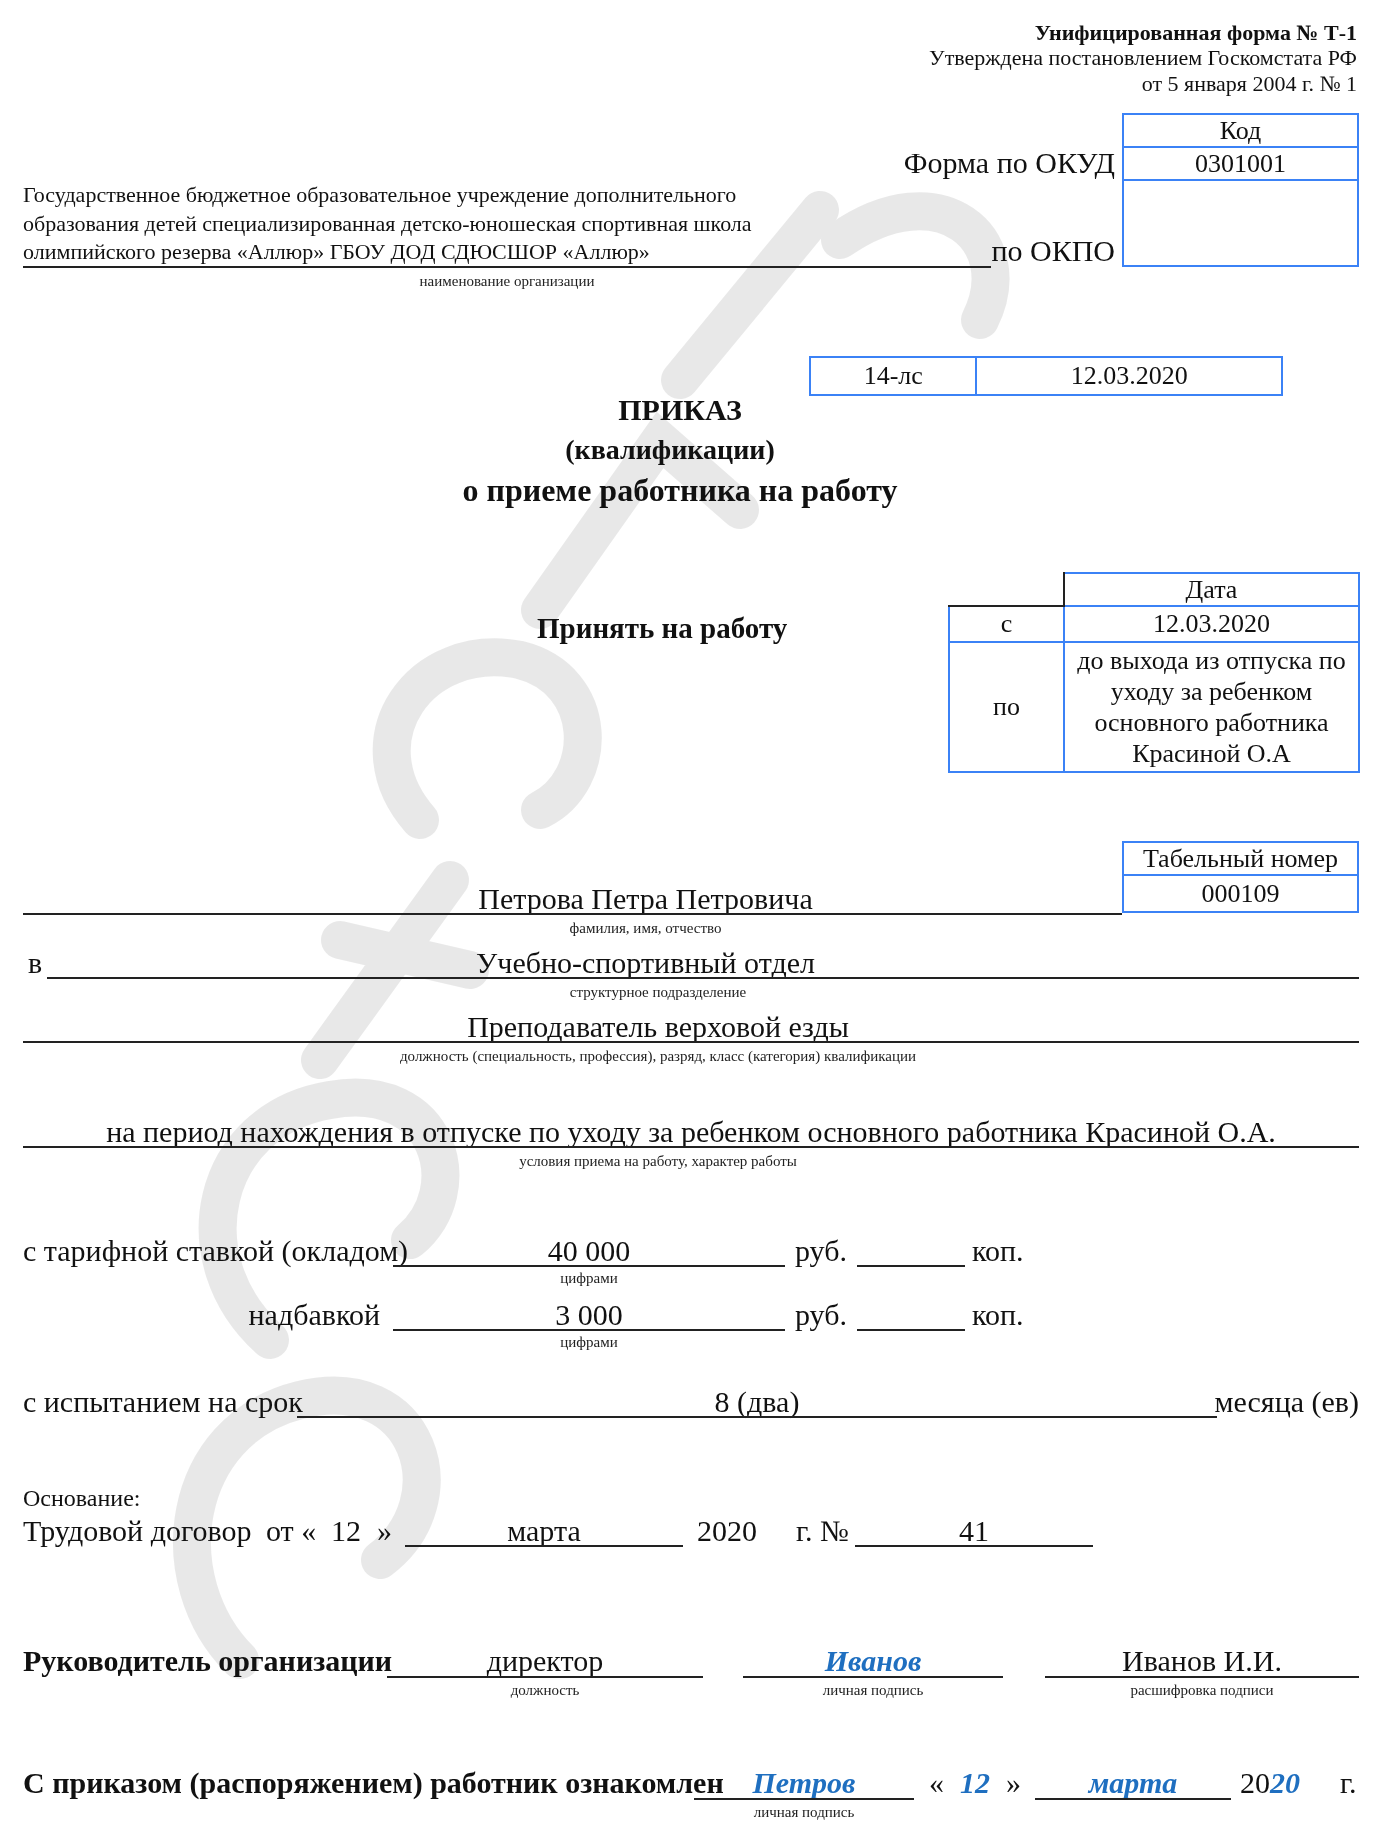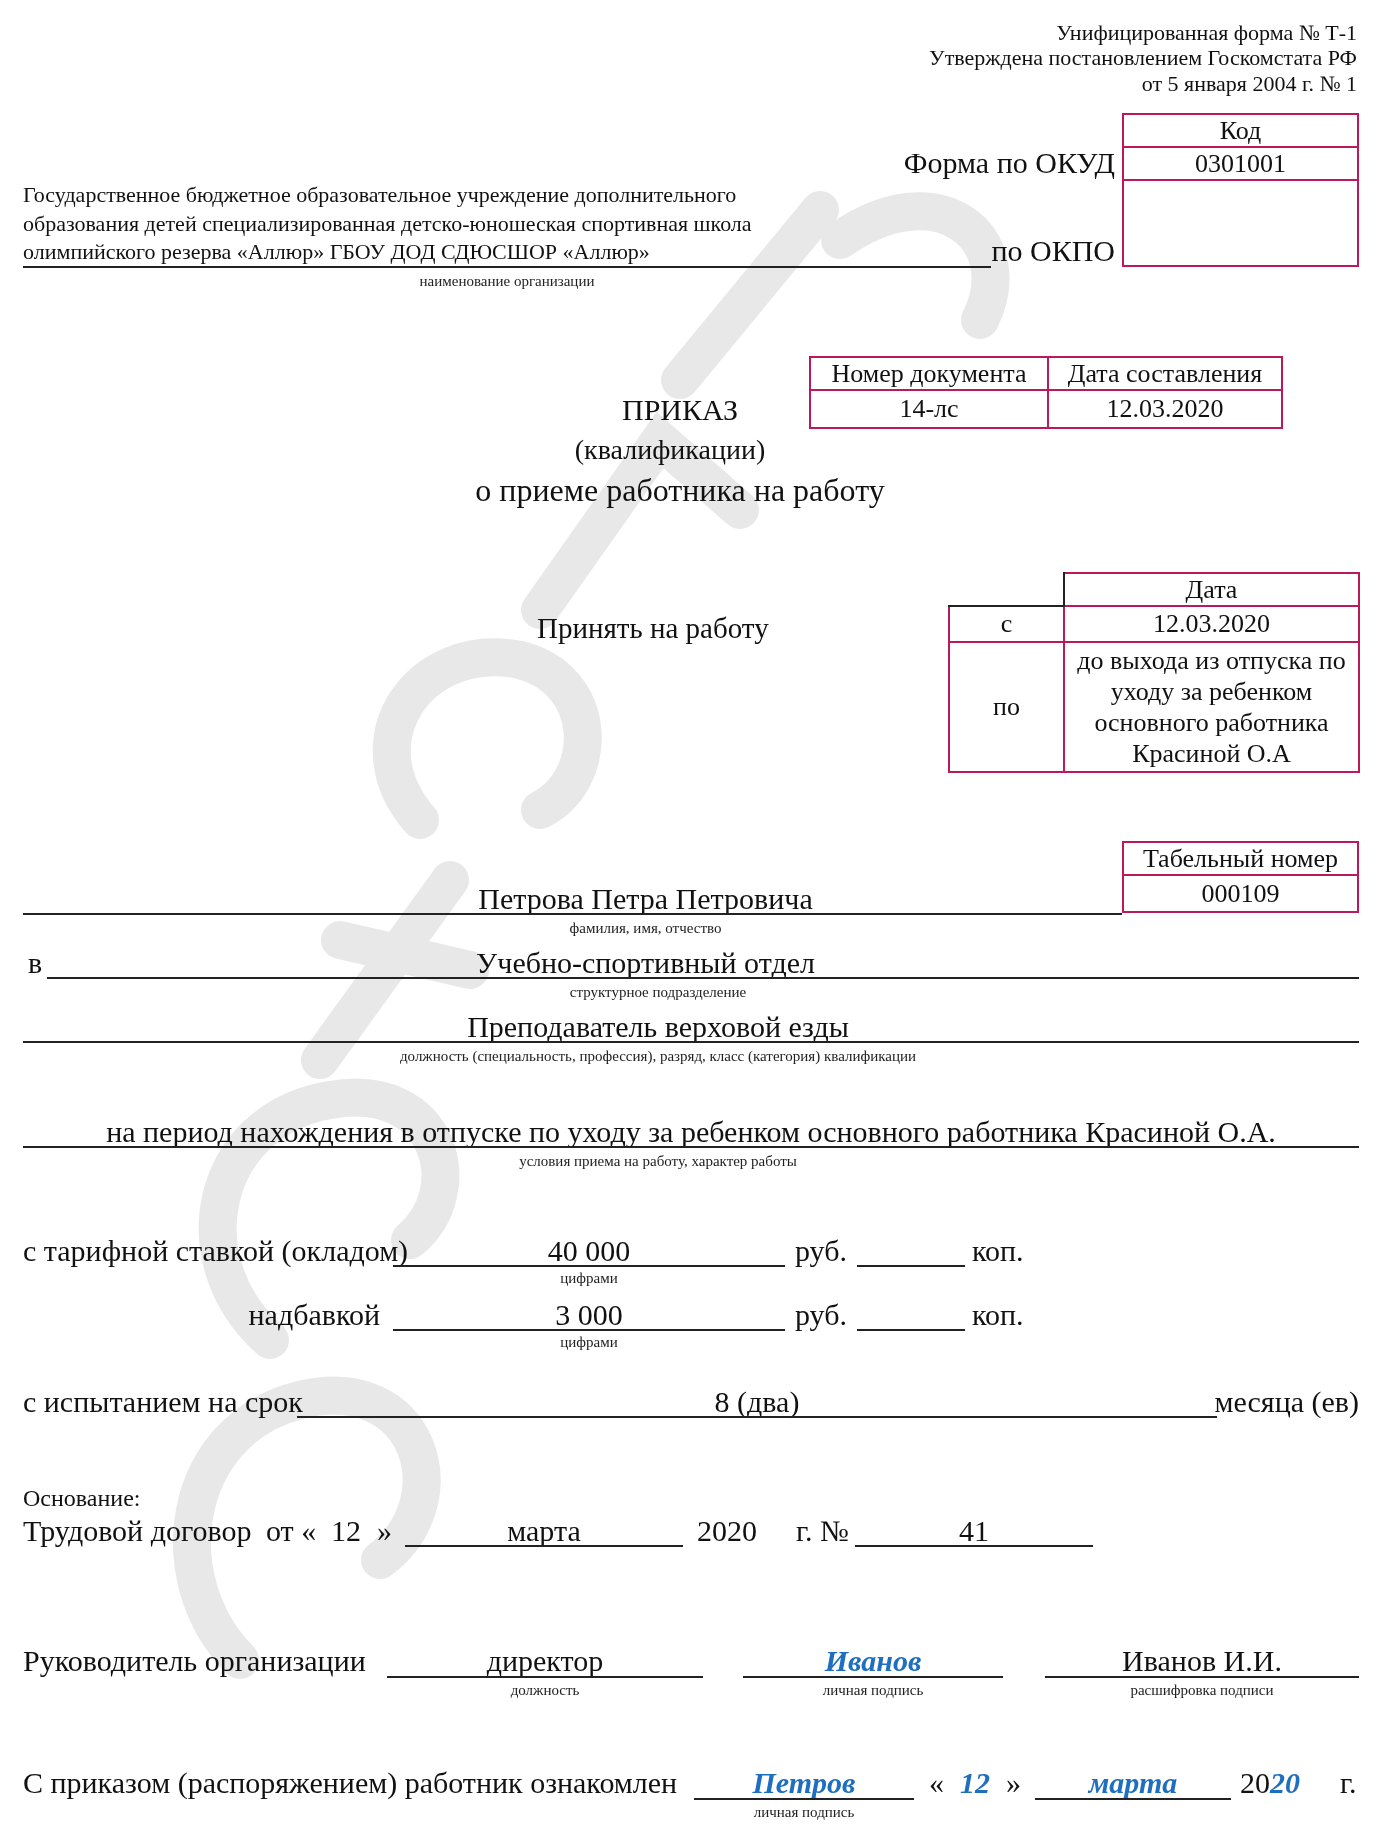--- a/index.html
+++ b/index.html
@@ -4,24 +4,24 @@
 <style>
   html,body{margin:0;padding:0;background:#fff;}
   body{width:1380px;height:1828px;position:relative;overflow:hidden;font-family:"Liberation Serif","DejaVu Serif",serif;color:#111;}
   .abs{position:absolute;}
   .r{text-align:right;}
   .c{text-align:center;}
   .t24{font-size:24px;line-height:28px;}
   .t26{font-size:30px;line-height:30px;}
   .t22{font-size:22px;line-height:26px;}
   .small{font-size:15px;line-height:18px;color:#222;}
-  .b{font-weight:normal;}
+  .b{font-weight:bold;}
   .line{position:absolute;height:0;border-top:2px solid #222;}
   table.grid{position:absolute;border-collapse:collapse;}
-  table.grid td{border:2px solid #be185d;text-align:center;font-size:26px;line-height:30px;padding:0 4px;vertical-align:middle;}
+  table.grid td{border:2px solid #3b82f6;text-align:center;font-size:26px;line-height:30px;padding:0 4px;vertical-align:middle;}
   .blue{color:#1f6fc0;font-style:italic;font-weight:bold;}
   .wm{position:absolute;left:120px;top:180px;width:1000px;height:1700px;pointer-events:none;opacity:0.13;}
 </style>
 </head>
 <body>
 
 <svg class="wm" viewBox="0 0 1000 1700">
   <g fill="none" stroke="#555" stroke-width="38" stroke-linecap="round">
     <path d="M120 1480 C40 1400 60 1250 180 1220 C300 1190 340 1320 260 1380"></path>
     <path d="M150 1160 C60 1080 90 940 210 920 C320 900 350 1010 290 1060"></path>
@@ -54,24 +54,20 @@
   </table>
 
 <div class="abs t22" style="left:23px;top:182px;">Государственное бюджетное образовательное учреждение дополнительного</div>
 <div class="abs t22" style="left:23px;top:211px;">образования детей специализированная детско-юношеская спортивная школа</div>
 <div class="abs t22" style="left:23px;top:239px;">олимпийского резерва «Аллюр» ГБОУ ДОД СДЮСШОР «Аллюр»</div>
 <div class="line" style="left:23px;top:266px;width:968px;"></div>
 <div class="abs c small" style="left:23px;width:968px;top:272px;">наименование организации</div>
 
 <table class="grid" style="left:809px;top:356px;width:474px;">
   <tbody>
-      <tr style="height:33px;">
-    <td style="width:228px;">Номер документа</td>
-    <td>Дата составления</td>
-  </tr>
   <tr style="height:38px;">
     <td>14-лс</td>
     <td>12.03.2020</td>
   </tr>
 </tbody>
   </table>
 <div class="abs c b" style="left:560px;width:240px;top:393px;font-size:30px;line-height:34px;">ПРИКАЗ</div>
 <div class="abs c b" style="left:500px;width:340px;top:433px;font-size:28px;line-height:34px;">(квалификации)</div>
 <div class="abs c b" style="left:400px;width:560px;top:473px;font-size:32px;line-height:34px;">о приеме работника на работу</div>
 

